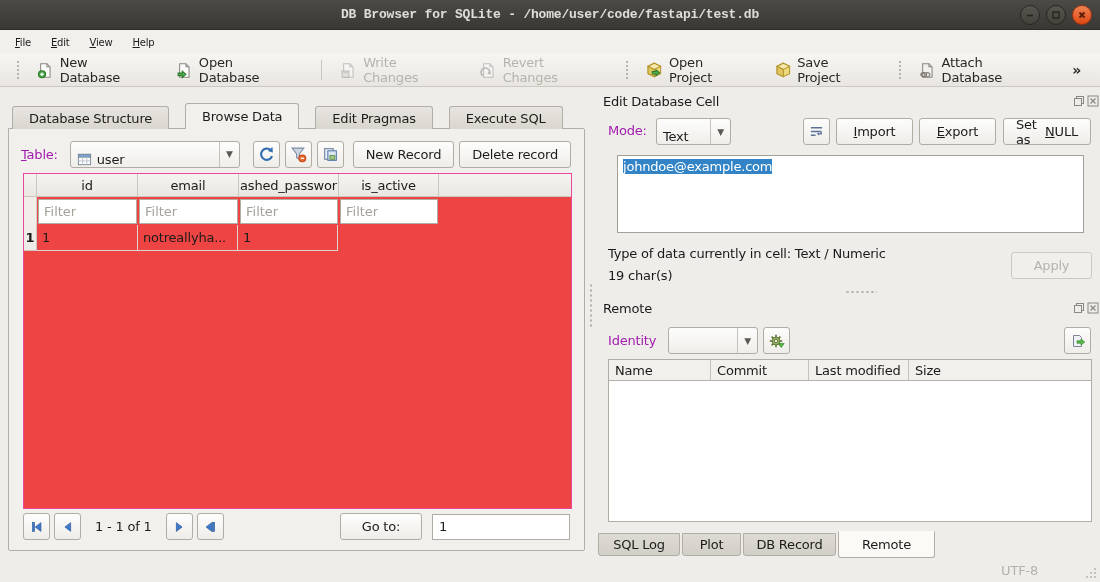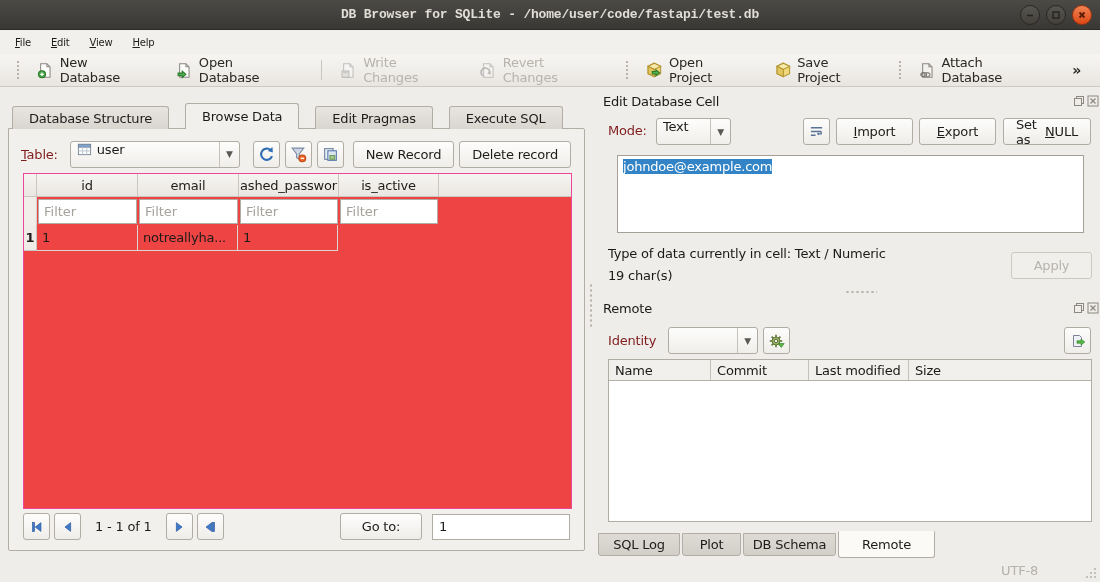--- a/index.html
+++ b/index.html
@@ -38,23 +38,23 @@
   
   #main-tabbar{position:absolute;left:12px;top:103px;display:flex;align-items:flex-end;height:26px;z-index:2;}
   .tab{font-size:13px;color:#1d1c1a;padding:0 16px;height:23px;display:flex;align-items:center;
     background:linear-gradient(#e8e5e0,#d9d6d0);border:1px solid #b2aea6;border-bottom:none;
     border-radius:3px 3px 0 0;margin-right:16px;}
   .tab.active{background:#f2f0ec;height:26px;}
 
   
   #left-pane{position:absolute;left:8px;top:128px;width:577px;height:423px;background:#f2f0ec;
     border:1px solid #b2aea6;border-radius:0 2px 2px 2px;}
-  .qlabel{font-size:13px;color:#7f1d1d;}
+  .qlabel{font-size:13px;color:#a21caf;}
   .qcombo{height:27px;background:linear-gradient(#fdfdfc,#f0eeea);border:1px solid #b1ada5;border-radius:3px;
-    display:flex;align-items:flex-start;padding-left:6px;font-size:13px;color:#1d1c1a;}
+    display:flex;align-items:flex-end;padding-left:6px;font-size:13px;color:#1d1c1a;}
   .qcombo .arrow{margin-left:auto;border-left:1px solid #c6c2bb;height:100%;display:flex;align-items:center;
     padding:0 6px;color:#5c5953;font-size:9px;}
   .ticon{width:27px;height:27px;background:linear-gradient(#fdfdfc,#efede9);border:1px solid #b1ada5;border-radius:3px;
     display:flex;align-items:center;justify-content:center;}
   .qbtn{height:27px;background:linear-gradient(#fdfdfc,#efede9);border:1px solid #b1ada5;border-radius:3px;
     font-size:13px;color:#1d1c1a;display:flex;align-items:center;justify-content:center;padding:0 12px;}
   .qbtn.disabled{color:#b7b4ae;background:#f1efeb;border-color:#cdc9c2;}
   #browse-controls{position:absolute;left:12px;top:11px;right:13px;height:28px;display:flex;align-items:center;gap:5px;}
   #table-combo{width:170px;margin-left:7px;margin-right:8px;}
 
@@ -453,21 +453,21 @@
       <div class="r-h-cell rc0">Name</div>
       <div class="r-h-cell rc1">Commit</div>
       <div class="r-h-cell rc2">Last modified</div>
       <div class="r-h-cell rc3">Size</div>
     </div>
     <div></div>
   </div>
 
   <div class="stab" id="stab-sqllog">SQL Log</div>
   <div class="stab" id="stab-plot">Plot</div>
-  <div class="stab" id="stab-dbschema">DB Schema</div>
+  <div class="stab" id="stab-dbschema">DB Record</div>
   <div class="stab active" id="stab-remote">Remote</div>
 
   <div id="statusbar">
     <span id="encoding-label">UTF-8</span>
     <svg id="resize-grip" width="14" height="14" viewBox="0 0 14 14">
       <g fill="#b4b1ab">
         <circle cx="12" cy="4" r="1"></circle>
           <circle cx="12" cy="8" r="1"></circle>
           <circle cx="12" cy="12" r="1"></circle>
         <circle cx="8" cy="8" r="1"></circle>

